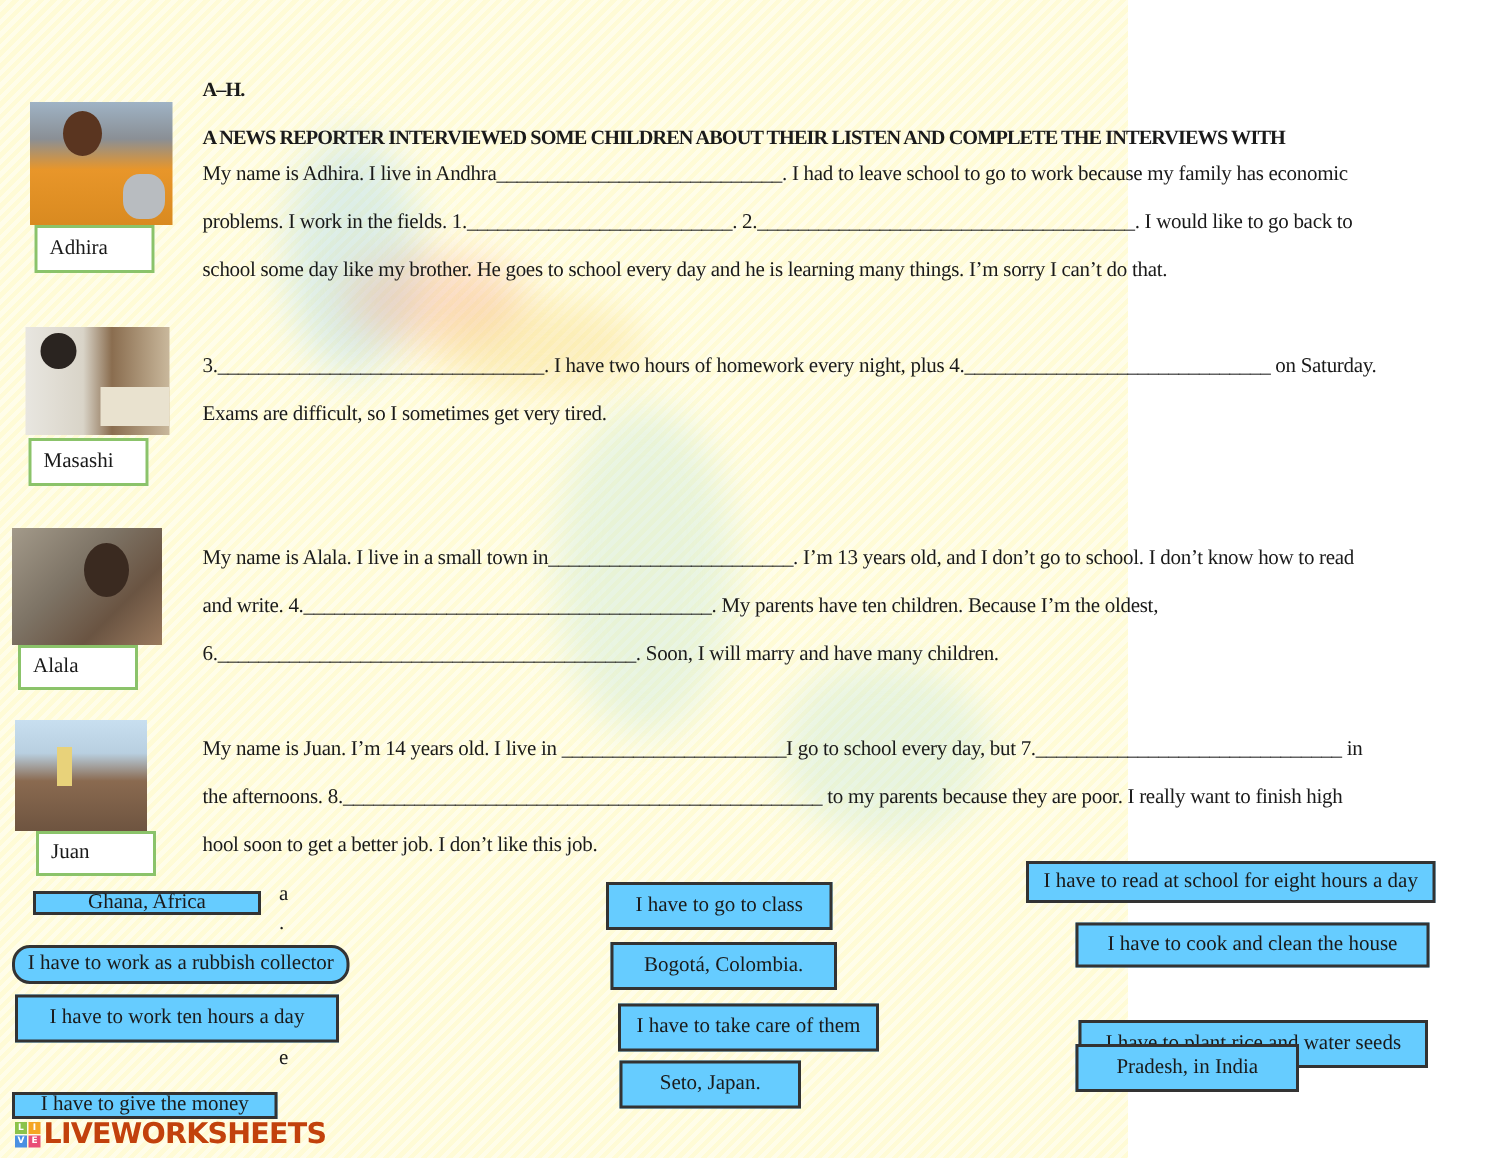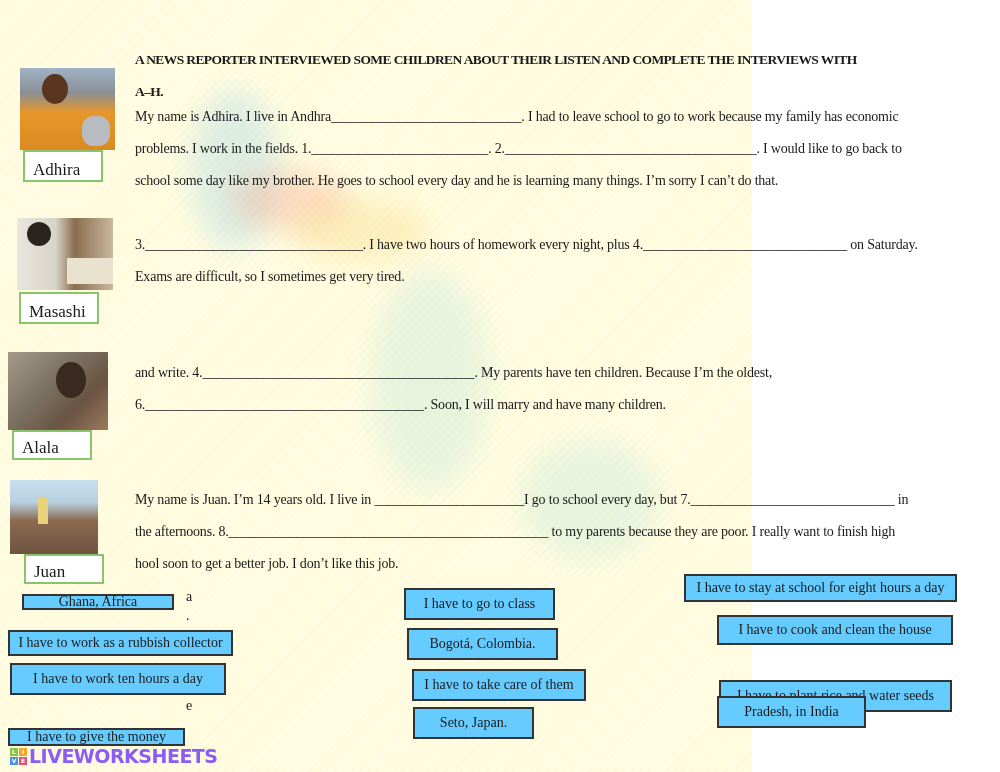--- a/index.html
+++ b/index.html
@@ -20,48 +20,48 @@
       letter-spacing:-0.6px; line-height:32px;
     }
     .para {
       position:absolute; left:135px; width:830px;
       font-family:"Liberation Serif",serif; font-size:14px; line-height:32px;
       letter-spacing:-0.2px;
     }
     .photo { position:absolute; overflow:hidden; }
     .namebox {
       position:absolute; background:#fff; border:2px solid #8bc36a;
-      font-family:"Liberation Serif",serif; font-size:17px;
-      display:flex; align-items:flex-end; padding-left:8px; box-sizing:border-box;
+      font-family:"Liberation Serif",serif; font-size:14px;
+      display:flex; align-items:center; padding-left:8px; box-sizing:border-box;
     }
     .chip {
       position:absolute; background:#66ccff; border:2px solid #333;
       box-sizing:border-box; font-family:"Liberation Serif",serif; font-size:14px;
       display:flex; align-items:center; justify-content:center; white-space:nowrap;
       cursor:grab;
     }
     .frag { position:absolute; font-family:"Liberation Serif",serif; font-size:14px; }
     .logo { position:absolute; left:10px; top:745px; display:flex; align-items:center; }
     .logo-mark { display:grid; grid-template-columns:8px 8px; grid-template-rows:8px 8px; gap:1px; margin-right:2px; }
     .logo-mark span { display:block; font-size:6px; color:#fff; text-align:center; line-height:8px; font-family:"DejaVu Sans",sans-serif; font-weight:bold; }
-    .logo-text { font-family:"DejaVu Sans",sans-serif; font-weight:bold; font-size:19px; color:#8b5cf6; letter-spacing:-0.5px; }
+    .logo-text { font-family:"DejaVu Sans",sans-serif; font-weight:bold; font-size:19px; color:#c2410c; letter-spacing:-0.5px; }
   </style>
 </head>
 <body>
 
 <div class="bg-stripe"></div>
 <div class="wm" style="left:190px;top:90px;width:90px;height:160px;background:#9fd3e6;"></div>
 <div class="wm" style="left:230px;top:170px;width:120px;height:60px;background:#f5a48a;"></div>
 <div class="wm" style="left:290px;top:200px;width:140px;height:60px;background:#f6d57a;"></div>
 <div class="wm" style="left:370px;top:270px;width:120px;height:220px;background:#bfe5d6;"></div>
 <div class="wm" style="left:520px;top:440px;width:140px;height:120px;background:#bfe5d6;"></div>
 
 <div class="title">
+  <div>A–H.</div>
   <div>A NEWS REPORTER INTERVIEWED SOME CHILDREN ABOUT THEIR LISTEN AND COMPLETE THE INTERVIEWS WITH</div>
-  <div>A–H.</div>
 </div>
 
 <div class="photo" style="left:20px;top:68px;width:95px;height:82px;background:linear-gradient(180deg,#9fb3c5 0%,#8a8f95 30%,#e8962a 55%,#d98a20 100%);">
   <div style="position:absolute;left:22px;top:6px;width:26px;height:30px;border-radius:50%;background:#5a3520;"></div>
   <div style="position:absolute;left:62px;top:48px;width:28px;height:30px;border-radius:40%;background:#b8bcc0;"></div>
 </div>
 <div class="namebox" style="left:23px;top:150px;width:80px;height:32px;">
   <span>Adhira</span>
 </div>
 <div class="para" style="top:101px;">
@@ -82,20 +82,21 @@
   <div>Exams are difficult, so I sometimes get very tired.</div>
 </div>
 
 <div class="photo" style="left:8px;top:352px;width:100px;height:78px;background:linear-gradient(135deg,#a39a8a 0%,#7d7365 40%,#6a5442 70%,#9a7a5e 100%);">
   <div style="position:absolute;left:48px;top:10px;width:30px;height:36px;border-radius:50%;background:#3a2a20;"></div>
 </div>
 <div class="namebox" style="left:12px;top:430px;width:80px;height:30px;">
   <span>Alala</span>
 </div>
 <div class="para" style="top:357px;">
+  <div>My name is Alala. I live in a small town in________________________. I’m 13 years old, and I don’t  go to school. I don’t know how to read</div>
   <div>and write. 4.________________________________________.  My parents have ten children. Because I’m the oldest,</div>
   <div>6._________________________________________. Soon,  I will marry and have many children.</div>
 </div>
 
 <div class="photo" style="left:10px;top:480px;width:88px;height:74px;background:linear-gradient(180deg,#c8dff0 0%,#b8cfe0 30%,#8a6a50 55%,#6e5440 100%);">
   <div style="position:absolute;left:28px;top:18px;width:10px;height:26px;background:#e8d27a;"></div>
 </div>
 <div class="namebox" style="left:24px;top:554px;width:80px;height:30px;">
   <span>Juan</span>
 </div>
@@ -103,30 +104,30 @@
   <div>My name is Juan. I’m 14 years old. I live in ______________________I go to school every day, but 7.______________________________ in</div>
   <div>the afternoons. 8._______________________________________________        to my parents because they are poor. I really want to finish high</div>
   <div>hool soon to get a better job. I don’t like this job.</div>
 </div>
 
 <div class="frag" style="left:186px;top:589px;">a</div>
 <div class="frag" style="left:186px;top:608px;">.</div>
 <div class="frag" style="left:186px;top:698px;">e</div>
 
 <div class="chip" style="left:22px;top:594px;width:152px;height:16px;">Ghana, Africa</div>
-<div class="chip" style="left:8px;top:630px;width:225px;height:26px;">I have to work as a rubbish collector</div>
+<div class="chip" style="left:8px;top:630px;width:225px;height:26px;border-radius:12px;">I have to work as a rubbish collector</div>
 <div class="chip" style="left:10px;top:663px;width:216px;height:32px;">I have to work ten hours a day</div>
 <div class="chip" style="left:8px;top:728px;width:177px;height:18px;">I have to give the money</div>
 
 <div class="chip" style="left:404px;top:588px;width:151px;height:32px;">I have to go to class</div>
 <div class="chip" style="left:407px;top:628px;width:151px;height:32px;">Bogotá, Colombia.</div>
 <div class="chip" style="left:412px;top:669px;width:174px;height:32px;">I have to take care of them</div>
 <div class="chip" style="left:413px;top:707px;width:121px;height:32px;">Seto, Japan.</div>
 
-<div class="chip" style="left:684px;top:574px;width:273px;height:28px;">I have to stay at school for eight hours a day</div>
+<div class="chip" style="left:684px;top:574px;width:273px;height:28px;">I have to read at school for eight hours a day</div>
 <div class="chip" style="left:717px;top:615px;width:236px;height:30px;">I have to cook and clean the house</div>
 <div class="chip" style="left:719px;top:654px;width:233px;height:32px;margin-top:26px;">I have to plant rice and water seeds</div>
 <div class="chip" style="left:717px;top:696px;width:149px;height:32px;">Pradesh, in India</div>
 
 <div class="logo">
   <div class="logo-mark">
     <span style="background:#8bc34a;">L</span>
     <span style="background:#f5a623;">I</span>
     <span style="background:#4a90e2;">V</span>
     <span style="background:#e94e77;">E</span>

